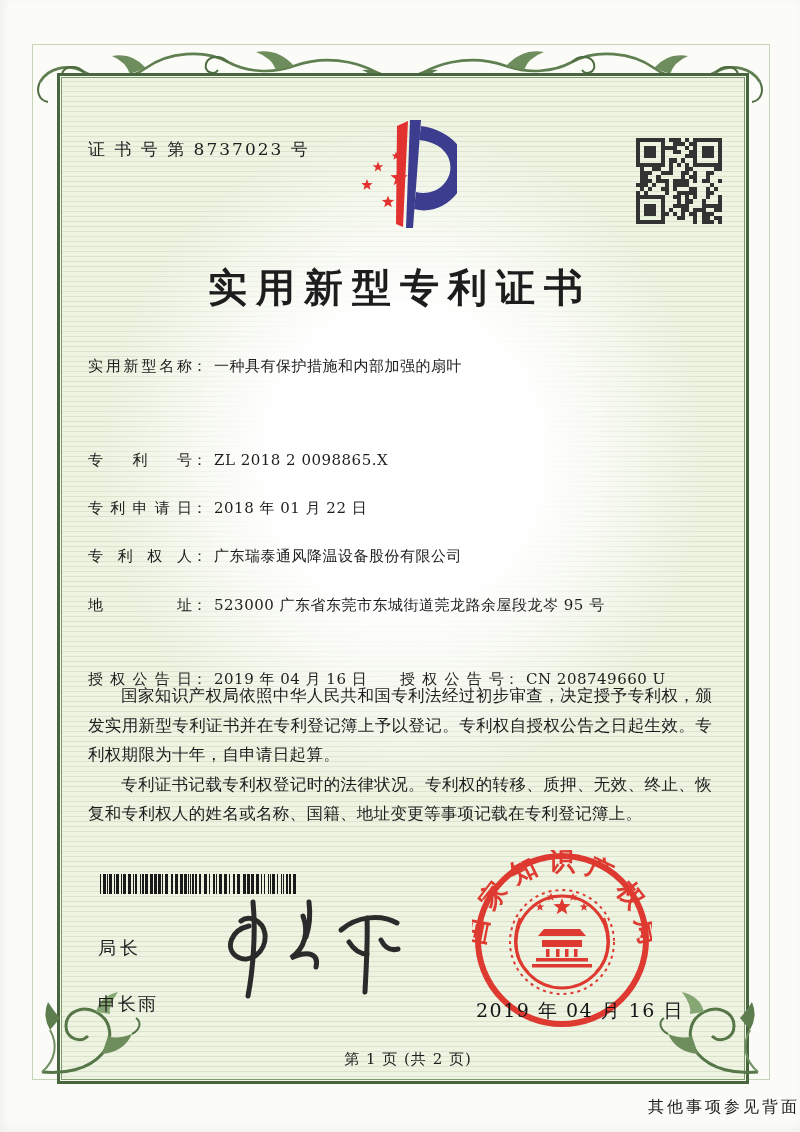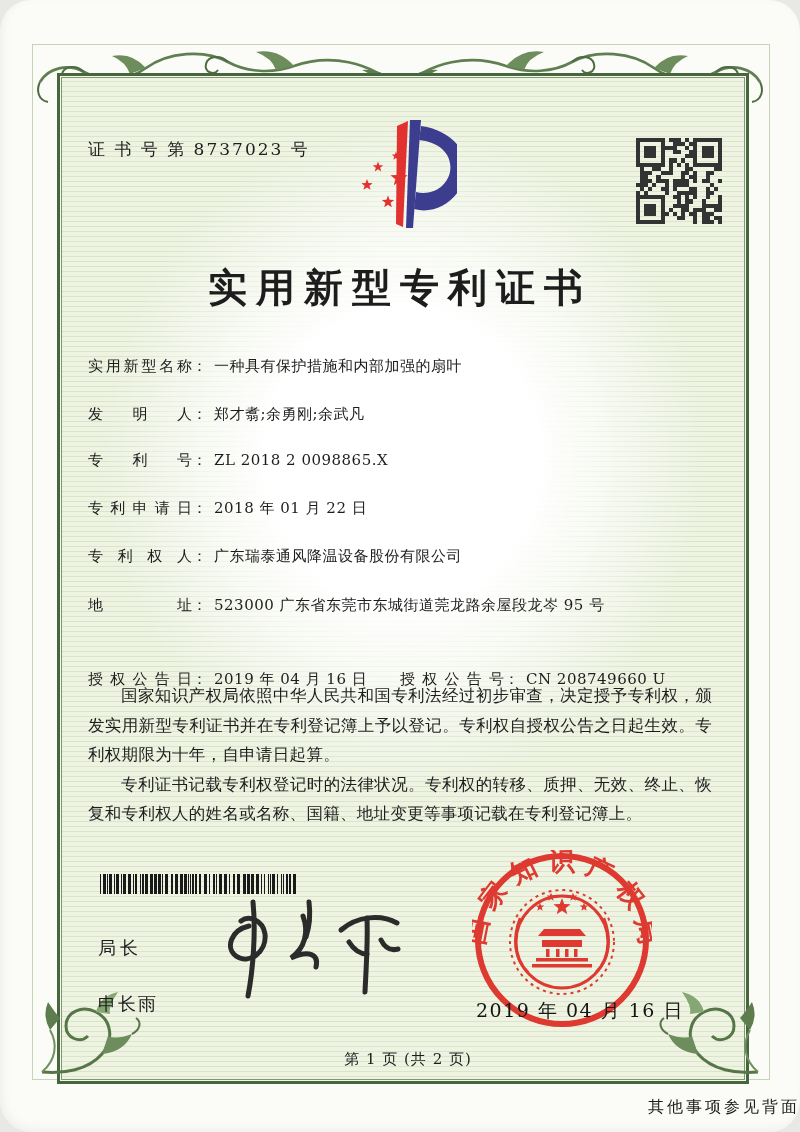--- a/index.html
+++ b/index.html
@@ -1,21 +1,20 @@
 <!DOCTYPE html>
 <html><head>
 <meta charset="utf-8">
 <style>
   html,body{margin:0;padding:0;background:#e8e8e4;}
   .page{
     position:relative;width:800px;height:1132px;margin:0 auto;
     background:#fbfbf7;overflow:hidden;
     font-family:"DejaVu Serif","Liberation Serif",serif;color:#1d1d1d;
     box-shadow:inset 3px -3px 10px rgba(0,0,0,0.05);
-    border-radius:31px;
   }
   .abs{position:absolute;}
   
   .frame-outer{left:32px;top:44px;width:736px;height:1034px;border:1px solid #c6d4b6;}
   
   .frame-inner{
     left:57px;top:73px;width:686px;height:1005px;
     border:3px solid #48663d;
     box-shadow:inset 0 0 0 1px #f4f7ee, inset 0 0 0 2px #7e9a6c;
     background:
@@ -347,23 +346,20 @@
       <rect x="17" y="20" width="1" height="1" fill="#333"></rect>
       <rect x="18" y="20" width="1" height="1" fill="#333"></rect>
       <rect x="20" y="20" width="1" height="1" fill="#333"></rect>
     </svg>
 
   <div class="abs title">实用新型专利证书</div>
 
   <div class="abs row row-name">
     <span class="lbl">实用新型名称</span><span class="colon">：</span><span class="val">一种具有保护措施和内部加强的扇叶</span>
   </div>
-  <div class="abs row row-inventor">
-    <span class="lbl">发明人</span><span class="colon">：</span><span class="val">郑才翥;余勇刚;余武凡</span>
-  </div>
   <div class="abs row row-patno">
     <span class="lbl">专利号</span><span class="colon">：</span><span class="val">ZL 2018 2 0098865.X</span>
   </div>
   <div class="abs row row-filing">
     <span class="lbl">专利申请日</span><span class="colon">：</span><span class="val">2018 年 01 月 22 日</span>
   </div>
   <div class="abs row row-patentee">
     <span class="lbl">专利权人</span><span class="colon">：</span><span class="val">广东瑞泰通风降温设备股份有限公司</span>
   </div>
   <div class="abs row row-address">

